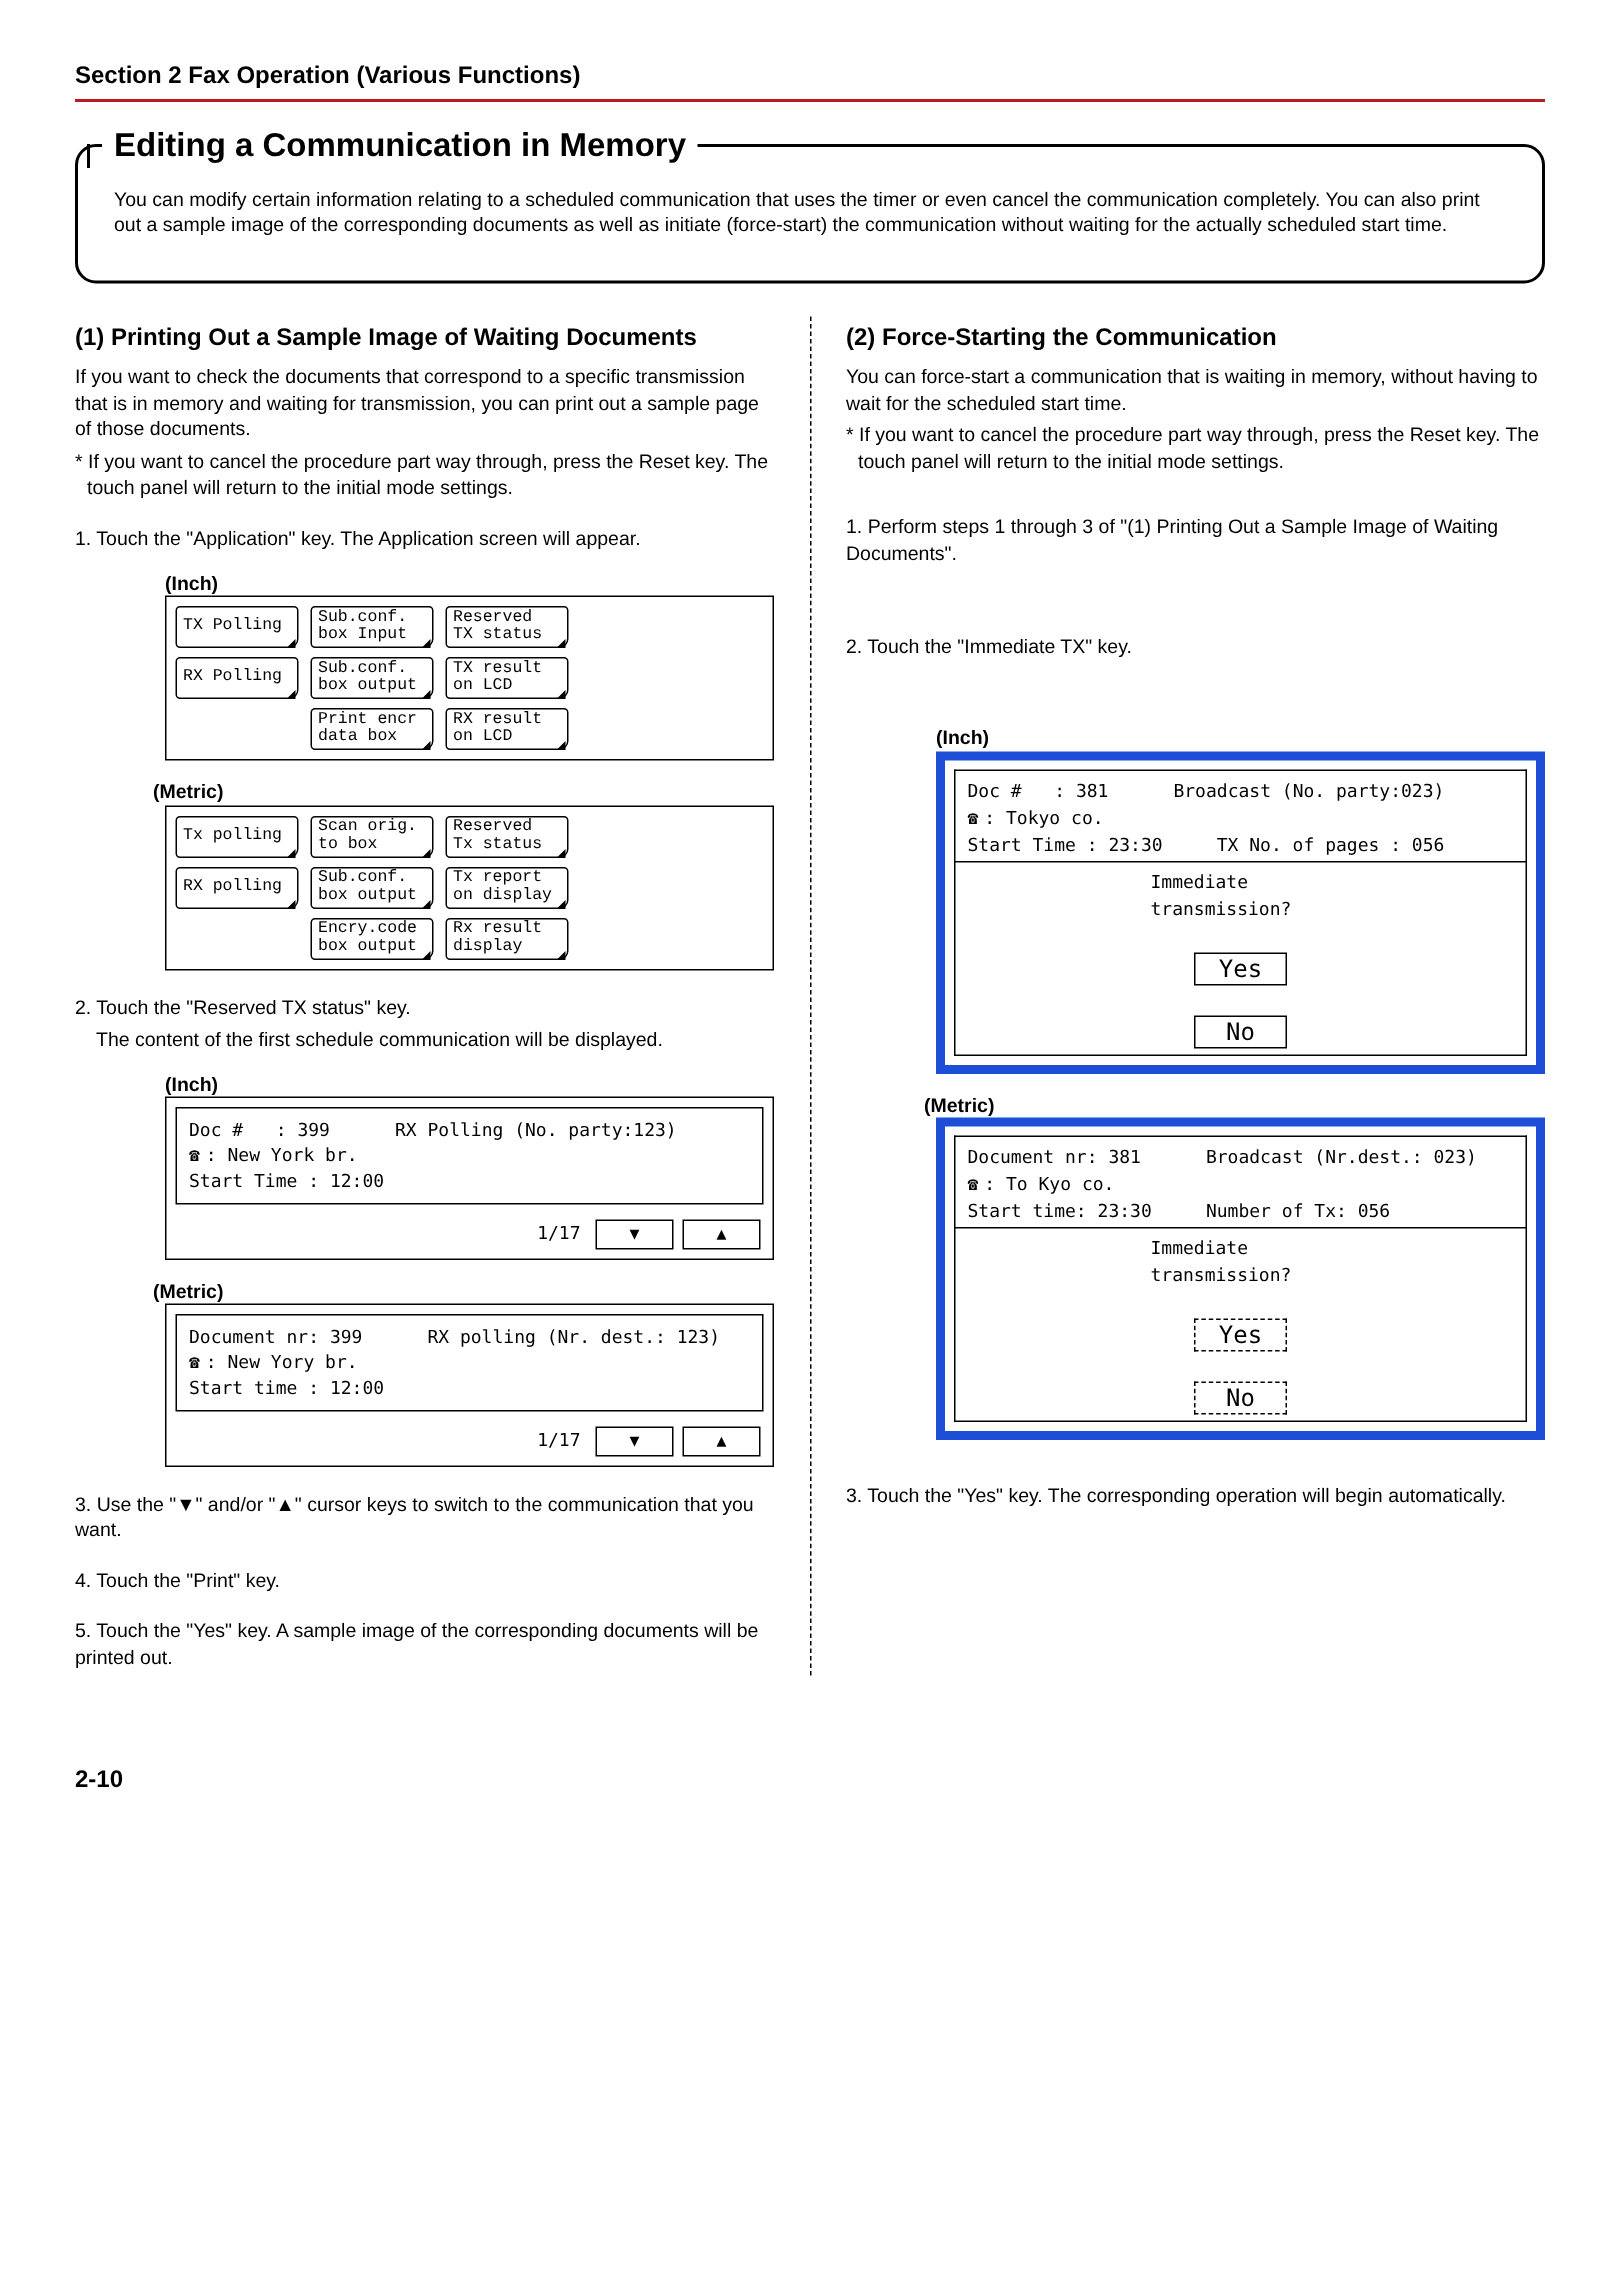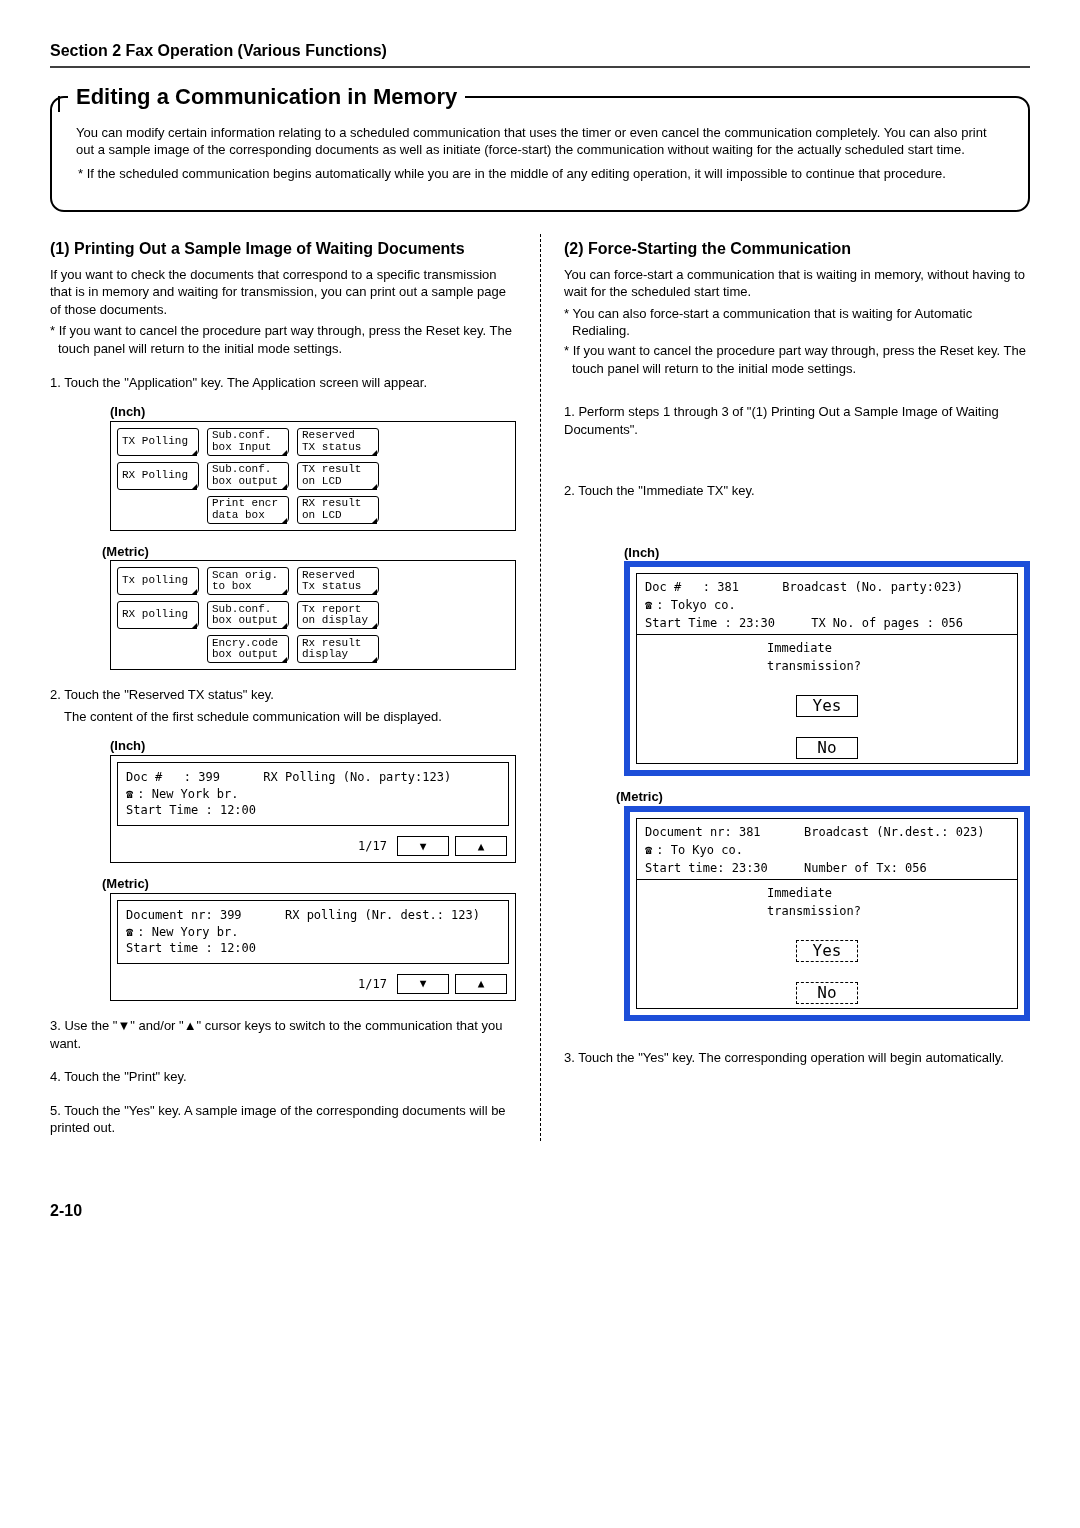--- a/index.html
+++ b/index.html
@@ -8,21 +8,21 @@
     color: #000;
     margin: 0;
     padding: 40px 50px;
     width: 1080px;
     box-sizing: border-box;
     line-height: 1.35;
   }
   .section-header {
     font-size: 16px;
     font-weight: bold;
-    border-bottom: 2px solid #404040;
+    border-bottom: 2px solid #b91c1c;
     padding-bottom: 4px;
     margin-bottom: 28px;
   }
   .title-box {
     position: relative;
     border: 2px solid #000;
     border-radius: 14px;
     padding: 26px 24px 22px 24px;
     margin-bottom: 22px;
   }
@@ -140,21 +140,20 @@
 </style>
 </head>
 <body>
 
 <div class="section-header">Section 2  Fax Operation (Various Functions)</div>
 
 <div class="title-box">
   <div class="tick"></div>
   <div class="boxed-title">Editing a Communication in Memory</div>
   <p>You can modify certain information relating to a scheduled communication that uses the timer or even cancel the communication completely. You can also print out a sample image of the corresponding documents as well as initiate (force-start) the communication without waiting for the actually scheduled start time.</p>
-  <p style="padding-left:10px;text-indent:-8px;">* If the scheduled communication begins automatically while you are in the middle of any editing operation, it will impossible to continue that procedure.</p>
 </div>
 
 <div class="columns">
 
   <div class="col left">
     <h3 class="subhead">(1) Printing Out a Sample Image of Waiting Documents</h3>
     <p>If you want to check the documents that correspond to a specific transmission that is in memory and waiting for transmission, you can print out a sample page of those documents.</p>
     <div class="note">
       <p>* If you want to cancel the procedure part way through, press the Reset key. The touch panel will return to the initial mode settings.</p>
     </div>
@@ -300,21 +299,20 @@
     <p class="step">3. Use the "▼" and/or "▲" cursor keys to switch to the communication that you want.</p>
     <p class="step">4. Touch the "Print" key.</p>
     <p class="step">5. Touch the "Yes" key. A sample image of the corresponding documents will be printed out.</p>
   </div>
 
   <div class="col right">
     <div class="divider"></div>
     <h3 class="subhead">(2) Force-Starting the Communication</h3>
     <p>You can force-start a communication that is waiting in memory, without having to wait for the scheduled start time.</p>
     <div class="note">
-      <p>* You can also force-start a communication that is waiting for Automatic Redialing.</p>
       <p>* If you want to cancel the procedure part way through, press the Reset key. The touch panel will return to the initial mode settings.</p>
     </div>
     <p class="step" style="margin-top:26px;">1. Perform steps 1 through 3 of "(1) Printing Out a Sample Image of Waiting Documents".</p>
     <p class="step" style="margin-top:44px;">2. Touch the "Immediate TX" key.</p>
 
     <div class="lcd-label" style="margin-top:44px;">(Inch)</div>
     <div class="lcd-wrap">
       <div class="lcd3">
         <div class="top">
           <div><span>Doc #</span>&nbsp;&nbsp;&nbsp;<span>: 381</span>&nbsp;&nbsp;&nbsp;&nbsp;&nbsp;&nbsp;<span>Broadcast (No. party:023)</span></div>

